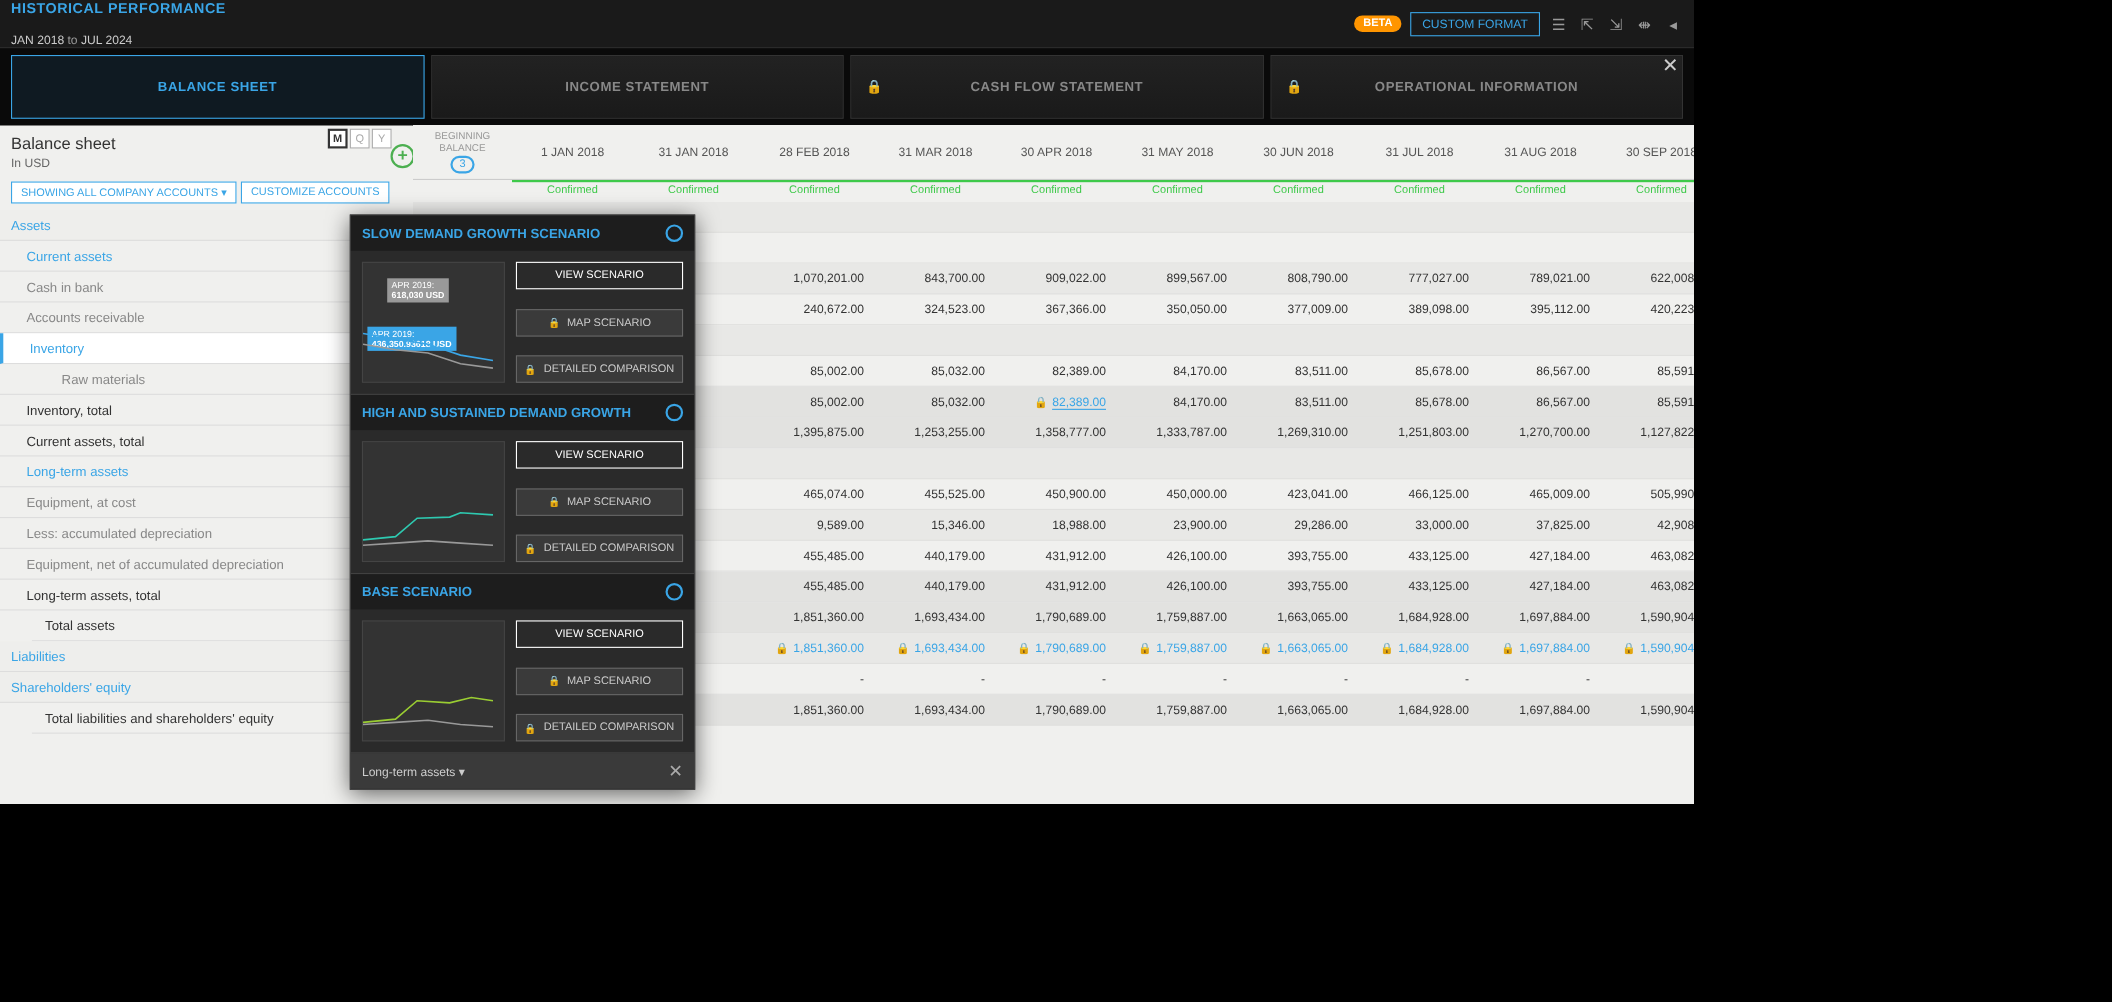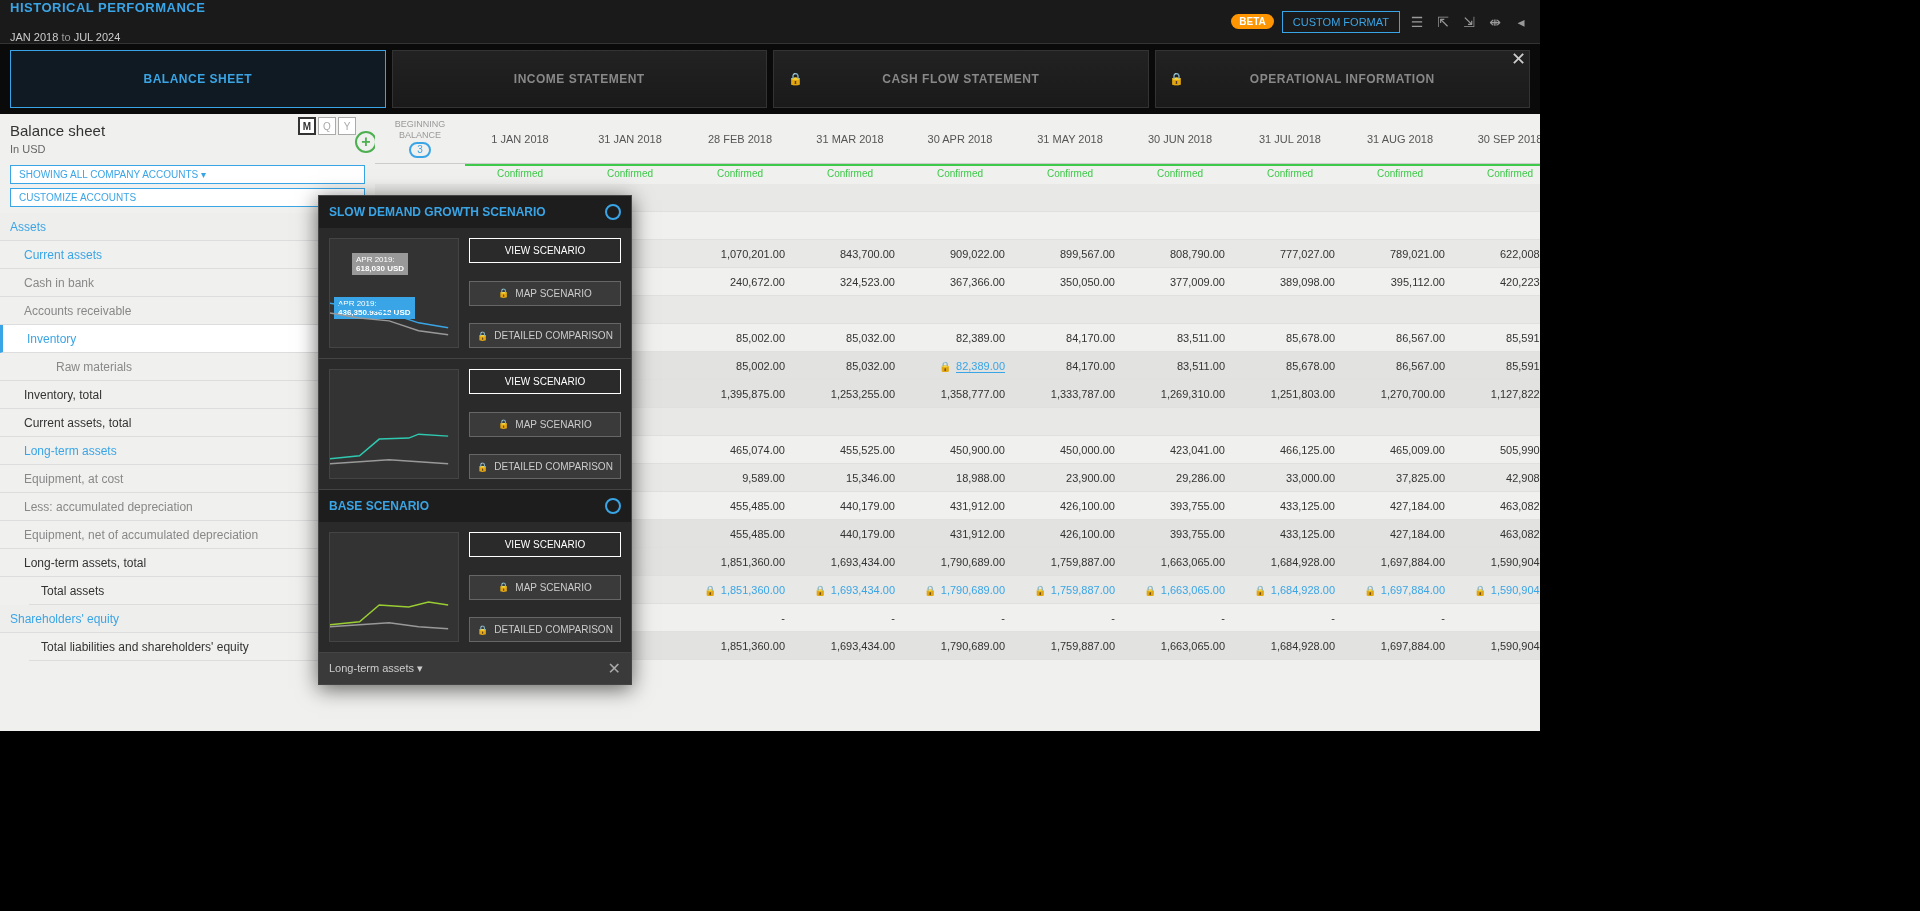--- a/index.html
+++ b/index.html
@@ -25,21 +25,21 @@
 .main { display: flex; height: calc(100% - 114px); background: #f0f0ee; color: #333; }
 .left-pane { width: 375px; min-width: 375px; display: flex; flex-direction: column; }
 .left-header { background: #f0f0ee; padding: 8px 10px 4px; }
 .sheet-title { font-size: 15px; color: #333; }
 .sheet-sub { font-size: 11px; color: #666; margin-top: 4px; }
 .period-toggle { position: absolute; margin-left: 288px; margin-top: -38px; display: flex; gap: 2px; }
 .period-btn { width: 18px; height: 18px; border: 1px solid #aaa; background: #fff; color: #aaa; font-size: 10px; display: flex; align-items: center; justify-content: center; cursor: pointer; }
 .period-btn.active { border: 2px solid #333; color: #333; font-weight: bold; }
 .plus-btn { width: 22px; height: 22px; border: 2px solid #4caf50; border-radius: 50%; color: #4caf50; font-size: 16px; display: flex; align-items: center; justify-content: center; position: absolute; margin-left: 345px; margin-top: -24px; cursor: pointer; font-weight: bold; }
 
-.filter-row { display: flex; gap: 4px; padding: 6px 10px; flex-direction: column; }
+.filter-row { display: flex; gap: 4px; padding: 6px 10px; }
 .filter-pill { border: 1px solid #3aa5e6; color: #3aa5e6; font-size: 10px; padding: 3px 8px; background: #fff; cursor: pointer; }
 
 .account-tree { flex: 1; overflow-y: auto; background: #f0f0ee; }
 .tree-row { height: 28px; display: flex; align-items: center; padding-left: 10px; border-bottom: 1px solid #ddd; font-size: 12px; cursor: pointer; }
 .tree-row.section { color: #3aa5e6; background: #eeeeec; }
 .tree-row.sub { padding-left: 24px; color: #3aa5e6; }
 .tree-row.leaf { padding-left: 24px; color: #888; }
 .tree-row.leaf2 { padding-left: 56px; color: #888; }
 .tree-row.total { color: #333; font-weight: normal; padding-left: 24px; }
 .tree-row.total-grand { color: #333; padding-left: 12px; margin-left: 29px; }
@@ -145,20 +145,21 @@
         <div class="tree-row sub highlight">Inventory</div>
         <div class="tree-row leaf2">Raw materials</div>
         <div class="tree-row total">Inventory, total</div>
         <div class="tree-row total">Current assets, total</div>
         <div class="tree-row sub">Long-term assets</div>
         <div class="tree-row leaf">Equipment, at cost</div>
         <div class="tree-row leaf">Less: accumulated depreciation</div>
         <div class="tree-row leaf">Equipment, net of accumulated depreciation</div>
         <div class="tree-row total">Long-term assets, total</div>
         <div class="tree-row total-grand">Total assets</div>
+        <div class="tree-row section">Liabilities</div>
         <div class="tree-row section">Shareholders' equity</div>
         <div class="tree-row total-grand">Total liabilities and shareholders' equity</div>
       </div>
   </div>
 
   <div class="grid-pane">
     <div class="grid-header" id="grid-header">
         <div class="begbal-col">
           <div>BEGINNING<br>BALANCE</div>
           <div class="badge-3">3</div>
@@ -435,20 +436,24 @@
             </svg>
           </div>
           <div class="scenario-btns">
             <div class="scenario-btn primary">VIEW SCENARIO</div>
             <div class="scenario-btn"><span class="lock-s">🔒</span>MAP SCENARIO</div>
             <div class="scenario-btn"><span class="lock-s">🔒</span>DETAILED COMPARISON</div>
           </div>
         </div>
       </div>
       <div class="scenario-block">
+        <div class="scenario-head">
+          <span class="scenario-title">HIGH AND SUSTAINED DEMAND GROWTH</span>
+          <span class="scenario-circle"></span>
+        </div>
         <div class="scenario-body">
           <div class="scenario-chart">
             <svg class="sparkline" style="position:absolute;bottom:4px" viewBox="0 0 130 60">
               <polyline points="0,45 30,42 50,25 80,24 90,20 120,22" stroke="#2ec9b0" fill="none" stroke-width="1.5"></polyline>
               <polyline points="0,50 30,48 60,46 90,48 120,50" stroke="#999" fill="none" stroke-width="1.5"></polyline>
             </svg>
           </div>
           <div class="scenario-btns">
             <div class="scenario-btn primary">VIEW SCENARIO</div>
             <div class="scenario-btn"><span class="lock-s">🔒</span>MAP SCENARIO</div>

